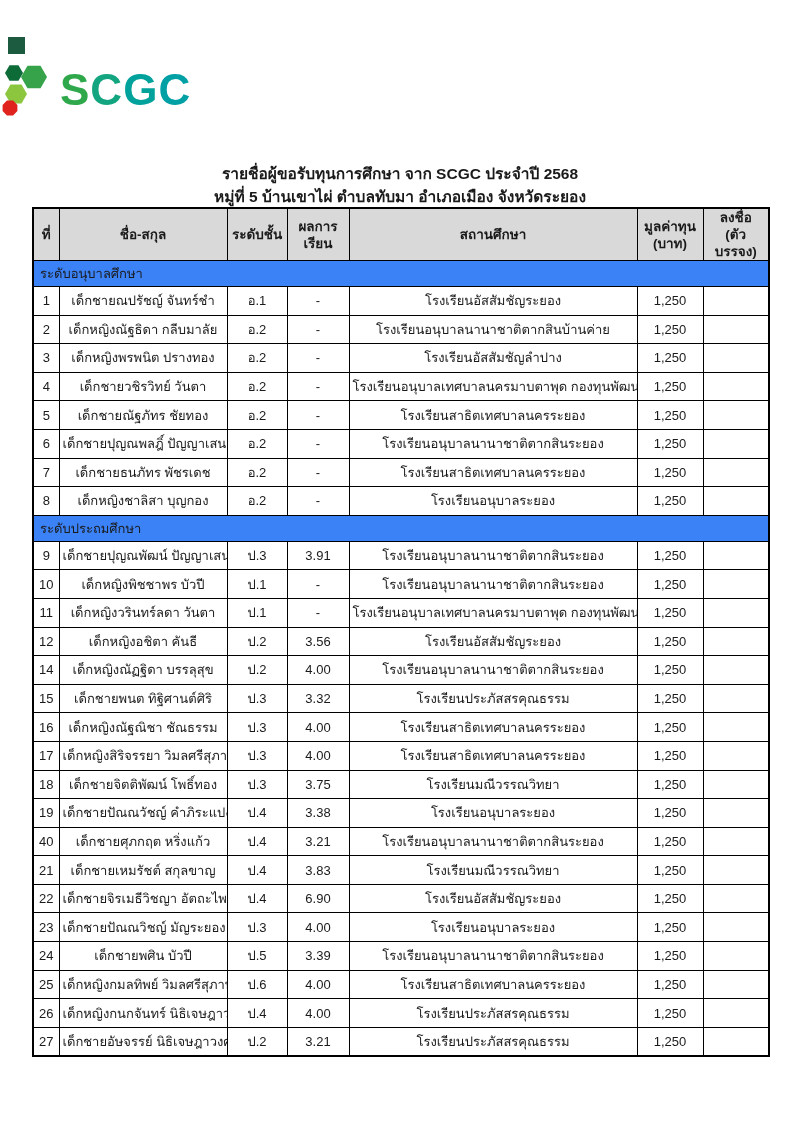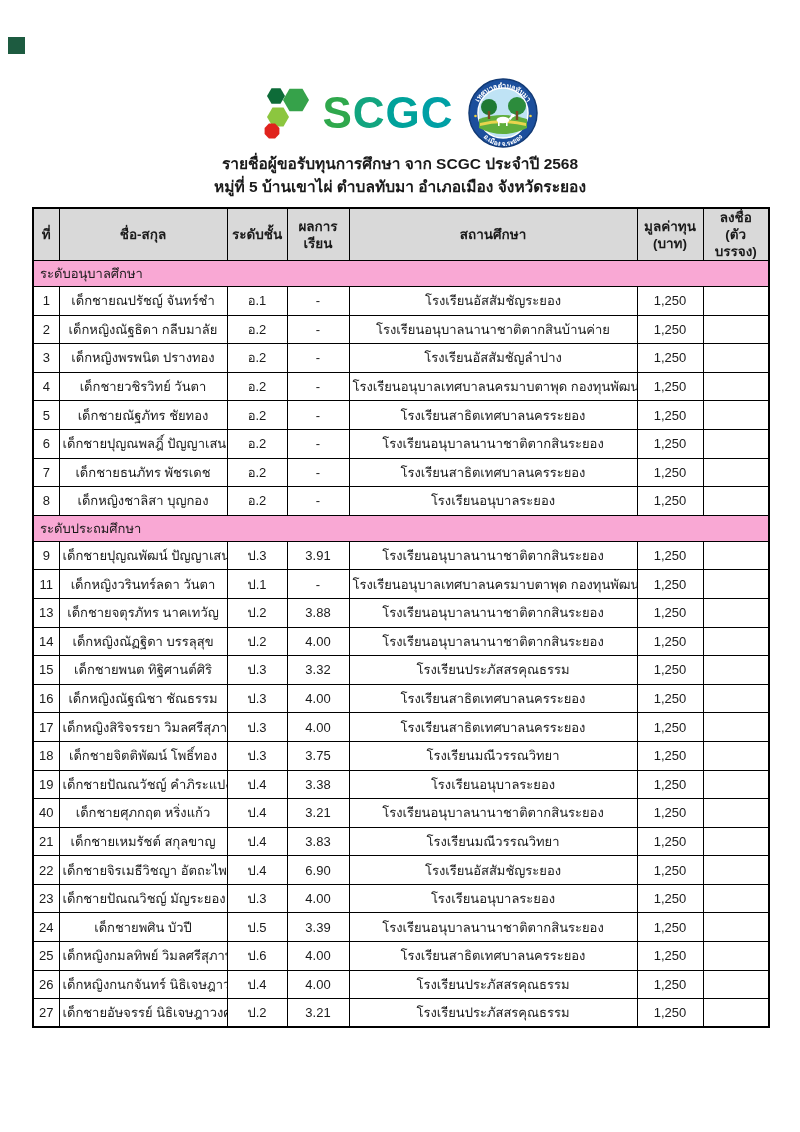--- a/index.html
+++ b/index.html
@@ -7,47 +7,48 @@
   body { font-family:"Liberation Sans", sans-serif; }
   .page {
     position:relative; width:800px; height:1132px; background:#ffffff;
     margin:0 auto; overflow:hidden;
   }
   .corner-square {
     position:absolute; left:8px; top:37px; width:17px; height:17px;
     background:#1d5b40;
   }
   .logo-row {
-    position:absolute; top:78px; left:0; width:100%;
-    display:flex; justify-content:center; align-items:center; gap:14px;
+    position:absolute; top:62px; left:0; width:100%;
+    display:flex; justify-content:center; gap:14px;
     height:70px;
+    flex-direction:column;
   }
   .scgc-logo { display:flex; align-items:center; gap:6px; }
   .scgc-text { font-weight:bold; font-size:44px; letter-spacing:1px; line-height:1; }
   .scgc-text span.lg0 { color:#2fa84c; }
   .scgc-text span.lg1 { color:#12a57f; }
   .scgc-text span.lg2 { color:#00a29b; }
   .scgc-text span.lg3 { color:#00a0a5; }
-  .title-block { position:absolute; top:152px; left:0; width:100%; text-align:center; }
+  .title-block { position:absolute; top:162px; left:0; width:100%; text-align:center; }
   .title-line { font-size:15.5px; font-weight:bold; color:#1a1a1a; line-height:23px; }
   table.main {
     position:absolute; top:207px; left:32px; width:736px;
     border-collapse:collapse; table-layout:fixed;
     border:2px solid #000;
   }
   table.main th, table.main td {
     border:1px solid #000; color:#1a1a1a;
     font-size:13px; padding:0 3px; overflow:hidden; white-space:nowrap;
   }
   table.main th {
     background:#d9d9d9; font-weight:bold; font-size:13.5px;
     height:50px; text-align:center; white-space:normal; line-height:17px;
   }
   tr.section-row td {
-    background:#f9a8d4; text-align:left; height:26px; padding-left:6px;
+    background:#3b82f6; text-align:left; height:26px; padding-left:6px;
   }
   tr.data-row td { height:28.6px; background:#fff; }
   td.c-no, td.c-grade, td.c-gpa, td.c-amount { text-align:center; }
   td.c-name, td.c-school { text-align:center; padding-left:5px; }
   td.c-sign { background:#fff; }
 </style>
 </head>
 <body>
 
 <div class="page">
@@ -201,34 +202,43 @@
         <tr class="data-row">
           <td class="c-no">9</td>
           <td class="c-name">เด็กชายปุญณพัฒน์ ปัญญาเสน</td>
           <td class="c-grade">ป.3</td>
           <td class="c-gpa">3.91</td>
           <td class="c-school">โรงเรียนอนุบาลนานาชาติตากสินระยอง</td>
           <td class="c-amount">1,250</td>
           <td class="c-sign"></td>
         </tr>
         <tr class="data-row">
+          <td class="c-no">10</td>
+          <td class="c-name">เด็กหญิงพิชชาพร บัวปี</td>
+          <td class="c-grade">ป.1</td>
+          <td class="c-gpa">-</td>
+          <td class="c-school">โรงเรียนอนุบาลนานาชาติตากสินระยอง</td>
+          <td class="c-amount">1,250</td>
+          <td class="c-sign"></td>
+        </tr>
+        <tr class="data-row">
           <td class="c-no">11</td>
           <td class="c-name">เด็กหญิงวรินทร์ลดา วันตา</td>
           <td class="c-grade">ป.1</td>
           <td class="c-gpa">-</td>
           <td class="c-school">โรงเรียนอนุบาลเทศบาลนครมาบตาพุด กองทุนพัฒนาไฟฟ้าอุปถัมภ์</td>
           <td class="c-amount">1,250</td>
           <td class="c-sign"></td>
         </tr>
         <tr class="data-row">
-          <td class="c-no">13</td>
-          <td class="c-name">เด็กชายจตุรภัทร นาคเทวัญ</td>
+          <td class="c-no">12</td>
+          <td class="c-name">เด็กหญิงอชิตา คันธี</td>
           <td class="c-grade">ป.2</td>
-          <td class="c-gpa">3.88</td>
-          <td class="c-school">โรงเรียนอนุบาลนานาชาติตากสินระยอง</td>
+          <td class="c-gpa">3.56</td>
+          <td class="c-school">โรงเรียนอัสสัมชัญระยอง</td>
           <td class="c-amount">1,250</td>
           <td class="c-sign"></td>
         </tr>
         <tr class="data-row">
           <td class="c-no">14</td>
           <td class="c-name">เด็กหญิงณัฏฐิดา บรรลุสุข</td>
           <td class="c-grade">ป.2</td>
           <td class="c-gpa">4.00</td>
           <td class="c-school">โรงเรียนอนุบาลนานาชาติตากสินระยอง</td>
           <td class="c-amount">1,250</td>

